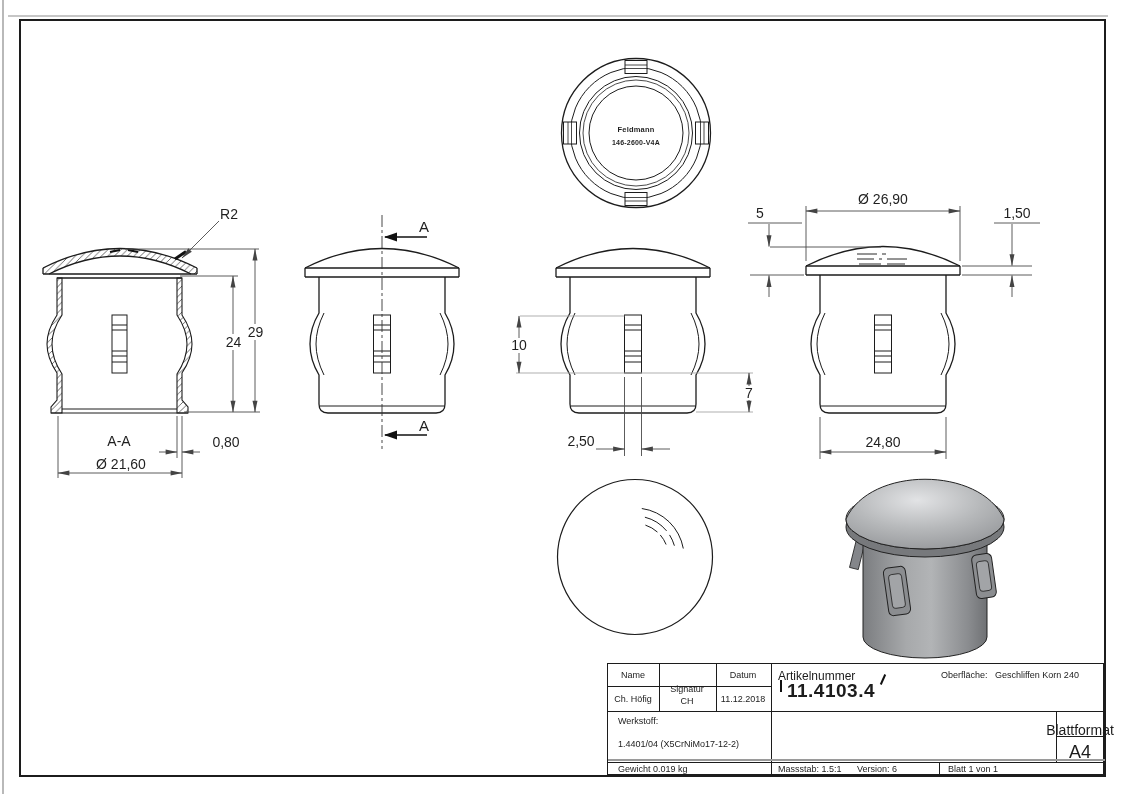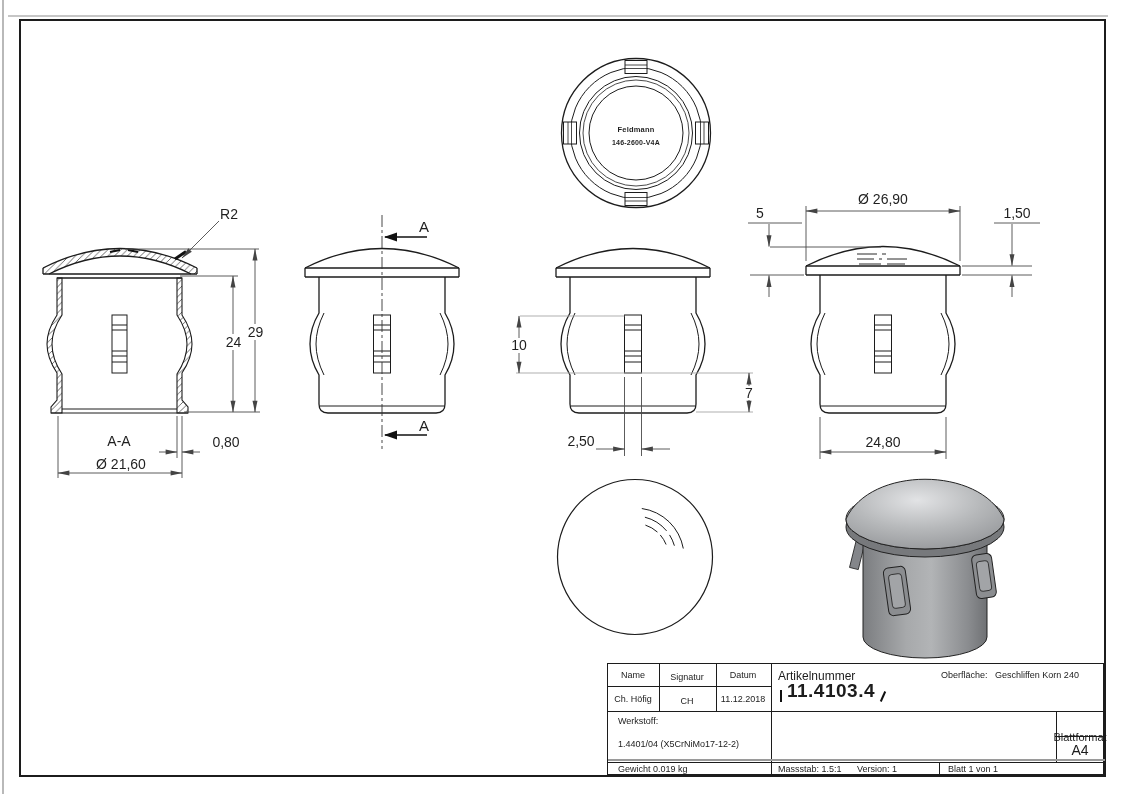--- a/index.html
+++ b/index.html
@@ -18,21 +18,21 @@
   
   .tb{position:absolute;left:607px;top:663px;width:497px;height:112px;
       border:1.3px solid #1c1c1c;box-sizing:border-box;font-size:9px;color:#1c1c1c;background:#fff;}
   .tb .vl,.tb .hl{position:absolute;background:#1c1c1c;}
   .tb .vl{width:1px;}
   .tb .hl{height:1px;}
   .tb .hl.gray{height:2px;background:#9a9a9a;}
   .tb span{position:absolute;white-space:nowrap;}
   .tb .ctr{transform:translateX(-50%);}
   .artnum{position:absolute;left:172px;top:16px;font-size:19px;font-weight:bold;
-          letter-spacing:.5px;display:flex;align-items:flex-end;}
+          letter-spacing:.5px;display:flex;align-items:flex-start;}
   .mark-l{width:2px;height:12px;background:#111;margin-right:5px;}
   .mark-r{width:2px;height:11px;background:#111;margin-left:7px;transform:rotate(24deg);margin-top:-6px;}
 </style>
 </head>
 <body>
 
 <div class="page">
   <div class="edge-left"></div>
   <div class="frame-shadow"></div>
   <div class="frame"></div>
@@ -253,39 +253,39 @@
     <div class="vl" style="left:163px;top:0;height:110px"></div>
     <div class="vl" style="left:448px;top:47px;height:51px"></div>
     <div class="vl" style="left:331px;top:99px;height:11px"></div>
     <div class="hl" style="left:0;top:22px;width:163px"></div>
     <div class="hl" style="left:0;top:47px;width:497px"></div>
     <div class="hl" style="left:448px;top:72px;width:49px"></div>
     <div class="hl gray" style="left:0;top:95px;width:497px"></div>
     <div class="hl" style="left:0;top:98px;width:497px"></div>
 
     <span class="ctr" style="left:25px;top:6px">Name</span>
-    <span class="ctr" style="left:79px;top:8px">Signatur</span>
+    <span class="ctr" style="left:79px;top:20px">Signatur</span>
     <span class="ctr" style="left:135px;top:6px">Datum</span>
     <span class="ctr" style="left:25px;top:30px">Ch. Höfig</span>
     <span class="ctr" style="left:79px;top:32px">CH</span>
     <span class="ctr" style="left:135px;top:30px">11.12.2018</span>
 
     <span style="left:170px;top:5px;font-size:12px">Artikelnummer</span>
     <div class="artnum">
       <div class="mark-l"></div>
       <span style="position:static">11.4103.4</span>
       <div class="mark-r"></div>
     </div>
     <span style="left:333px;top:6px">Oberfläche:</span>
     <span style="left:387px;top:6px">Geschliffen Korn 240</span>
 
     <span style="left:10px;top:52px">Werkstoff:</span>
     <span style="left:10px;top:75px">1.4401/04 (X5CrNiMo17-12-2)</span>
 
-    <span class="ctr" style="left:472px;top:67px;font-size:11px">Blattformat</span>
-    <span class="ctr" style="left:472px;top:78px;font-size:14px">A4</span>
+    <span class="ctr" style="left:472px;top:58px;font-size:14px">Blattformat</span>
+    <span class="ctr" style="left:472px;top:78px;font-size:18px">A4</span>
 
     <span style="left:10px;top:100px">Gewicht 0.019 kg</span>
     <span style="left:170px;top:100px">Massstab: 1.5:1</span>
-    <span style="left:249px;top:100px">Version: 1</span>
+    <span style="left:249px;top:100px">Version: 6</span>
     <span style="left:340px;top:100px">Blatt 1 von 1</span>
   </div>
 </div>
 
 </body></html>

